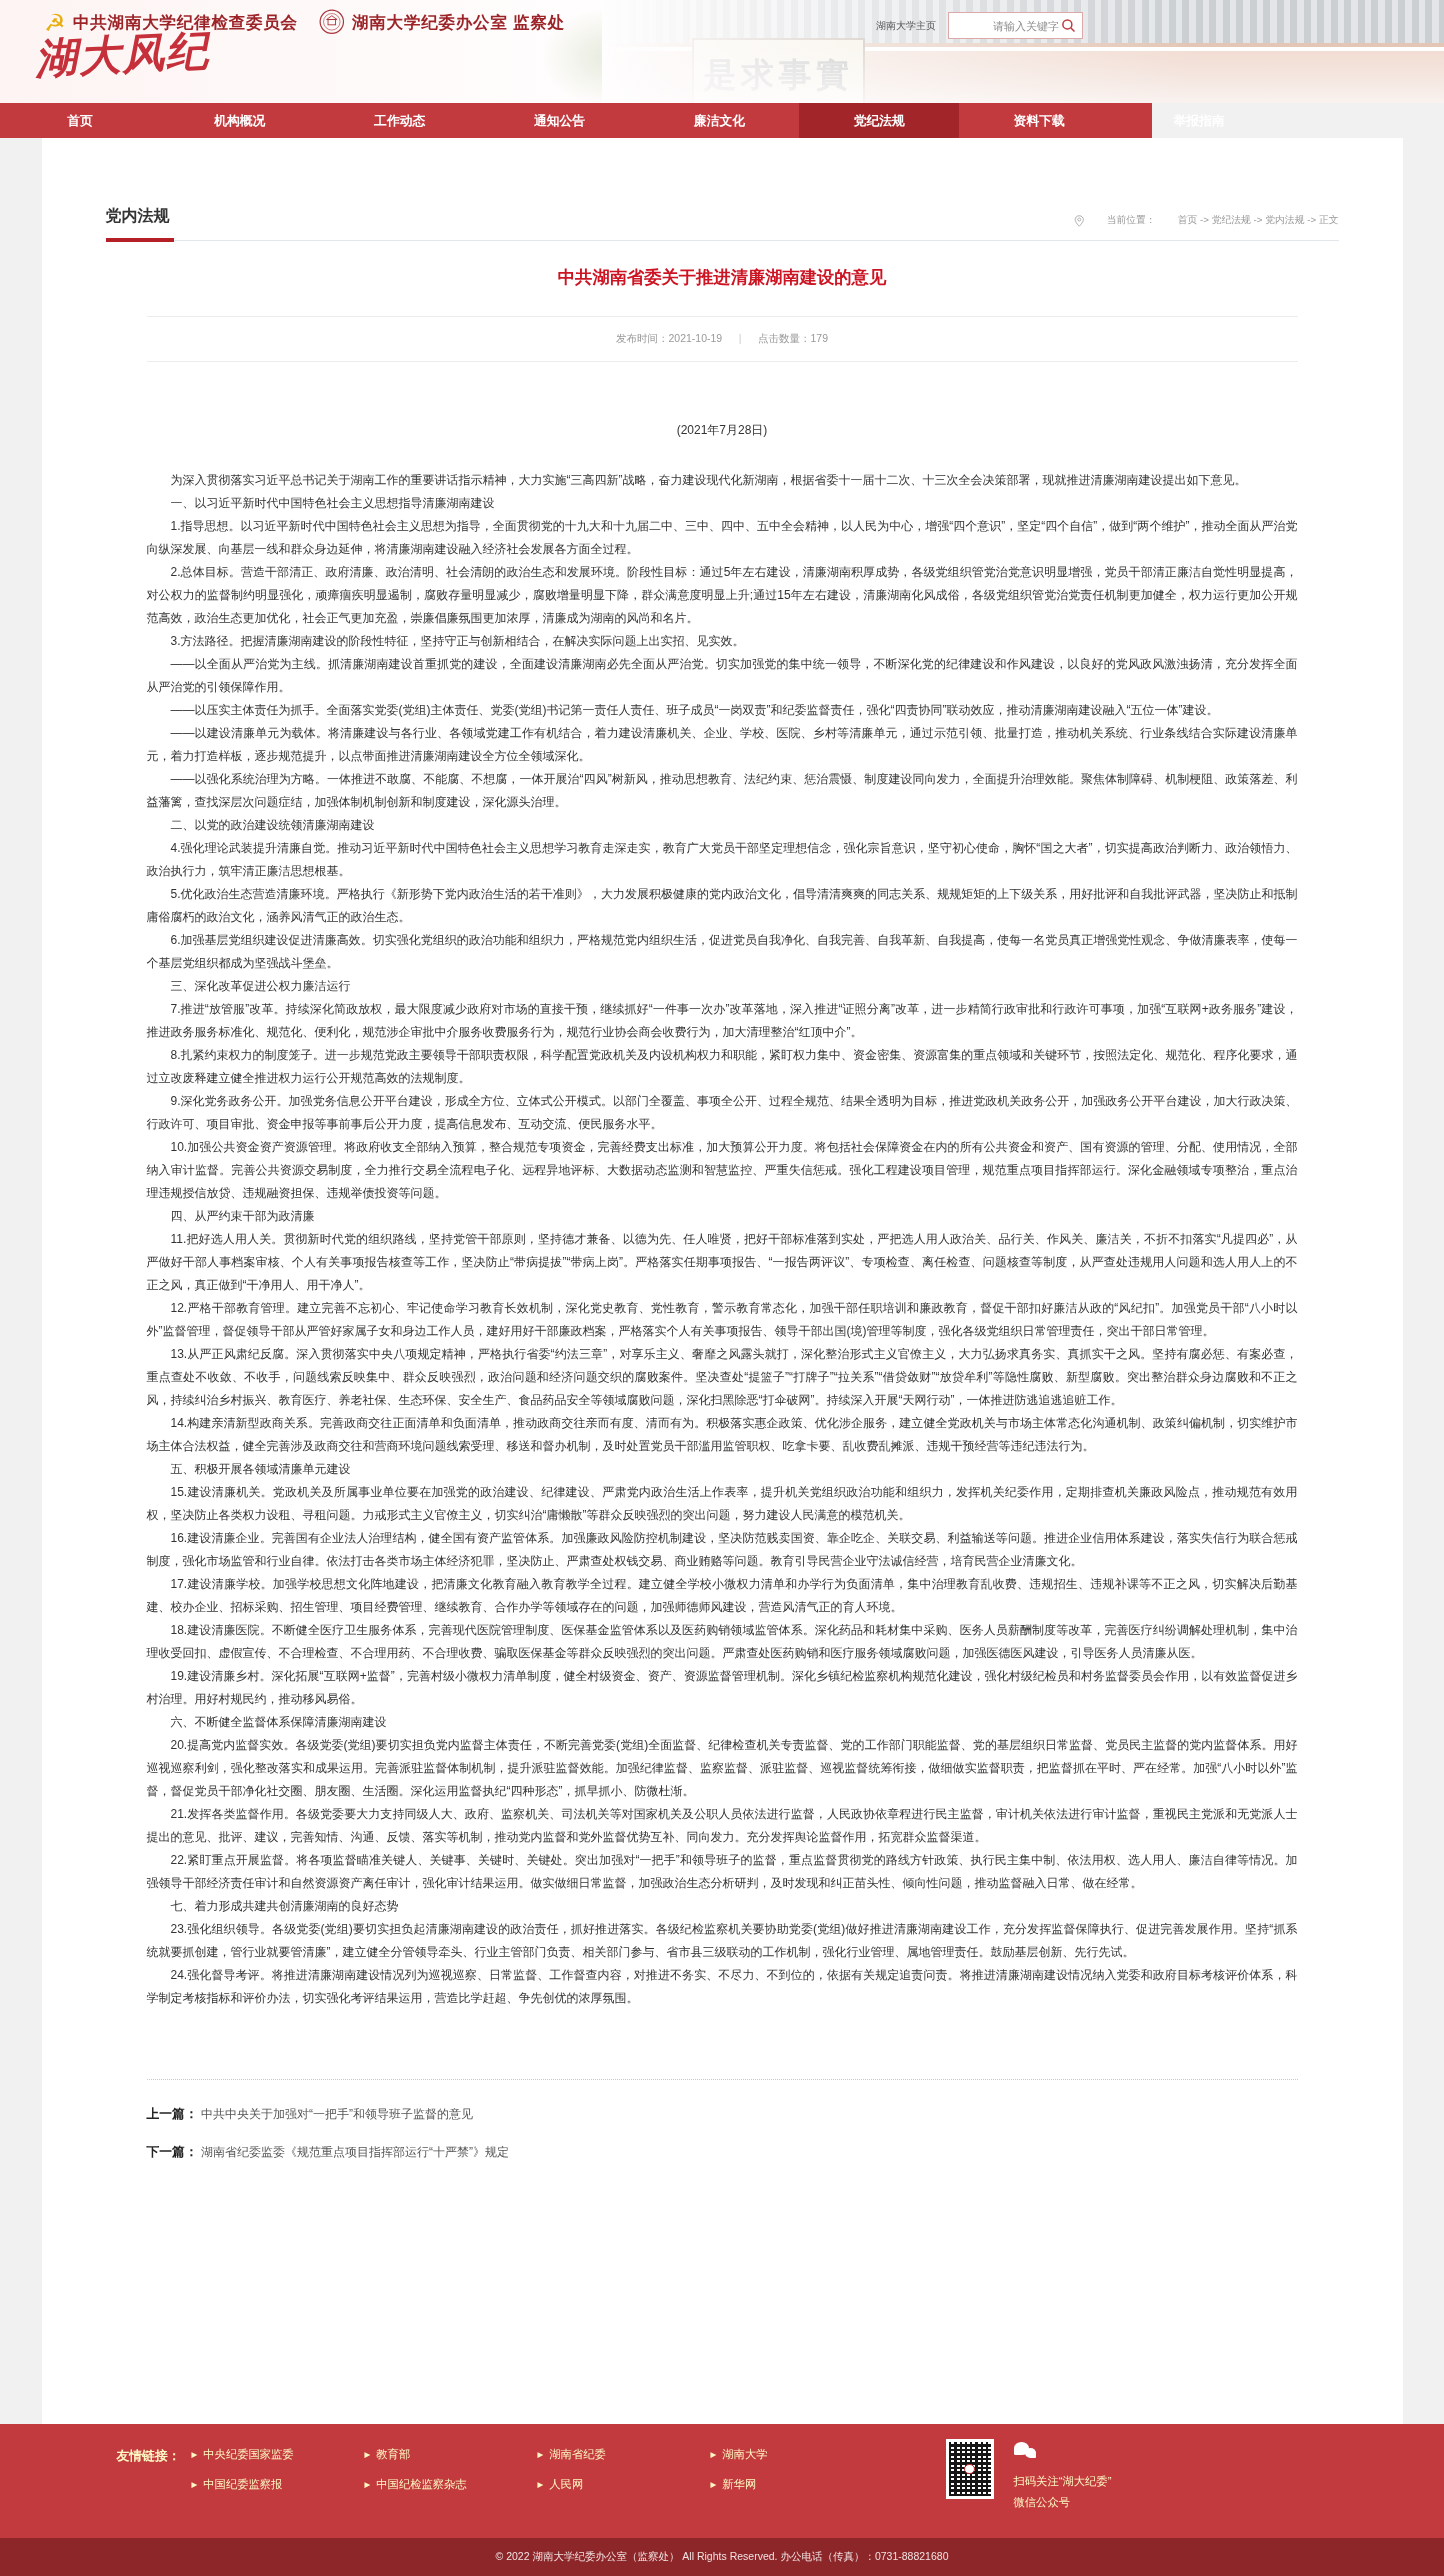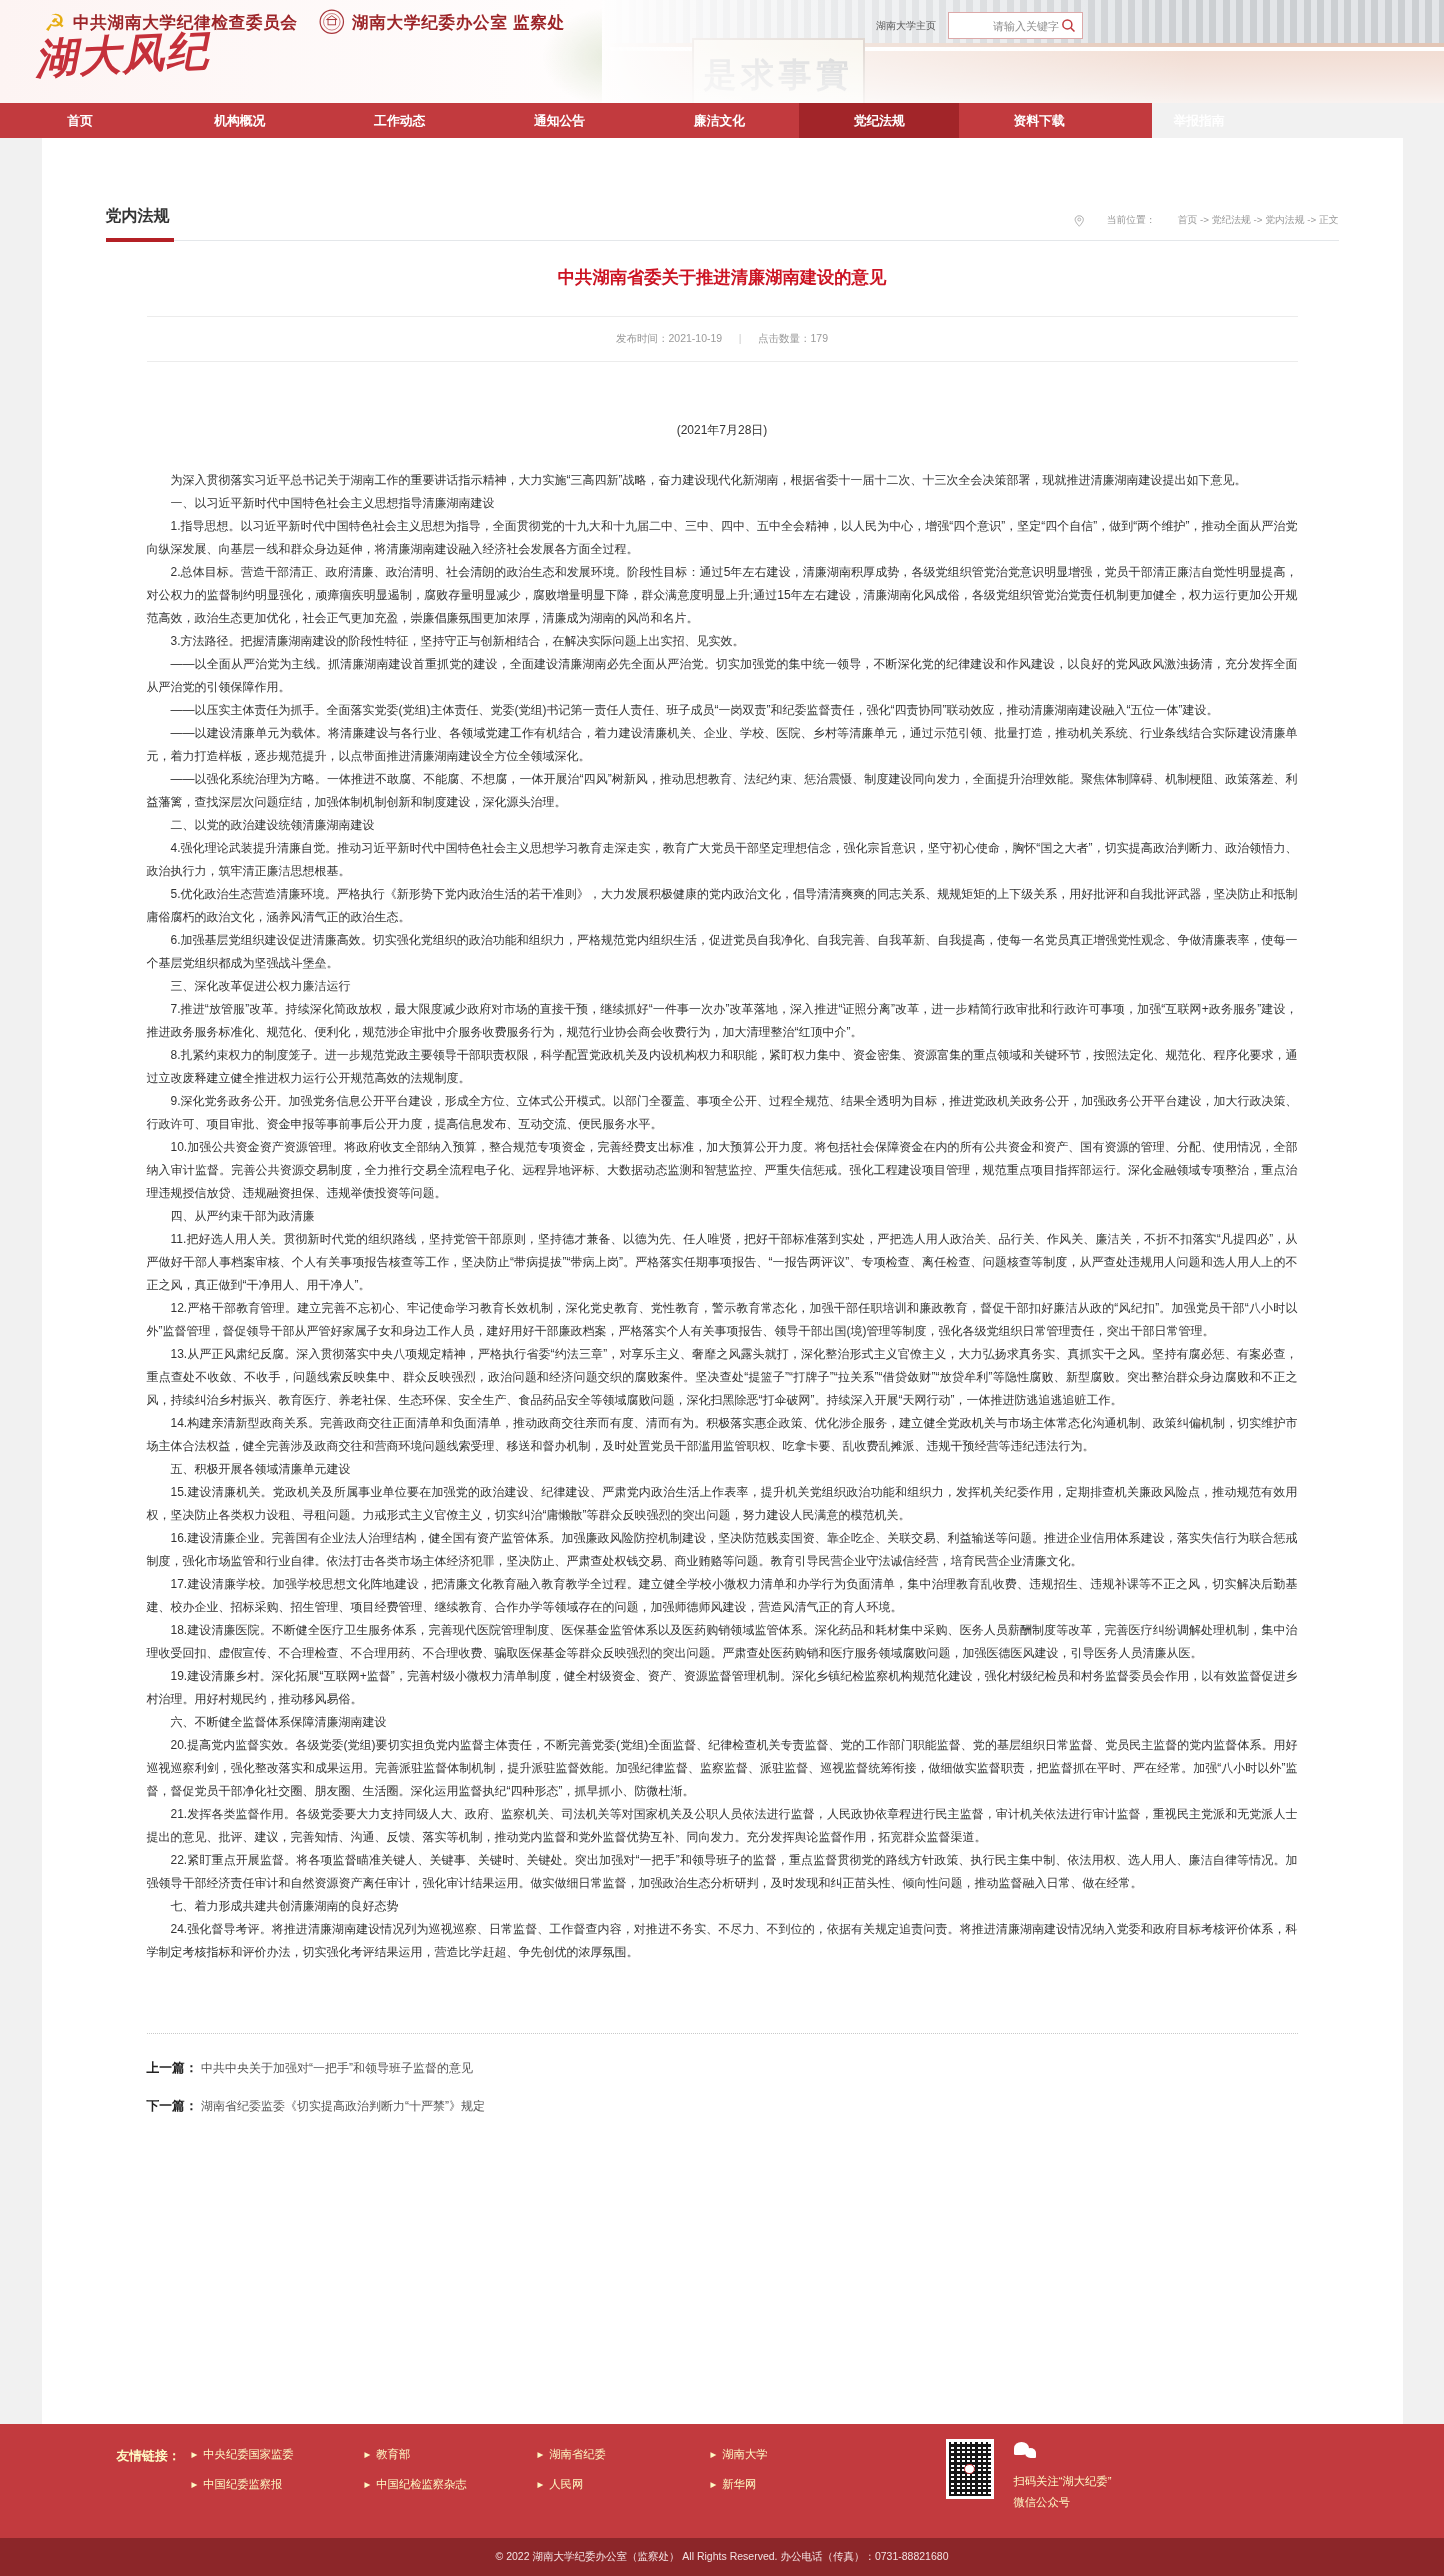--- a/index.html
+++ b/index.html
@@ -192,33 +192,34 @@
         <p>15.建设清廉机关。党政机关及所属事业单位要在加强党的政治建设、纪律建设、严肃党内政治生活上作表率，提升机关党组织政治功能和组织力，发挥机关纪委作用，定期排查机关廉政风险点，推动规范有效用权，坚决防止各类权力设租、寻租问题。力戒形式主义官僚主义，切实纠治“庸懒散”等群众反映强烈的突出问题，努力建设人民满意的模范机关。</p>
         <p>16.建设清廉企业。完善国有企业法人治理结构，健全国有资产监管体系。加强廉政风险防控机制建设，坚决防范贱卖国资、靠企吃企、关联交易、利益输送等问题。推进企业信用体系建设，落实失信行为联合惩戒制度，强化市场监管和行业自律。依法打击各类市场主体经济犯罪，坚决防止、严肃查处权钱交易、商业贿赂等问题。教育引导民营企业守法诚信经营，培育民营企业清廉文化。</p>
         <p>17.建设清廉学校。加强学校思想文化阵地建设，把清廉文化教育融入教育教学全过程。建立健全学校小微权力清单和办学行为负面清单，集中治理教育乱收费、违规招生、违规补课等不正之风，切实解决后勤基建、校办企业、招标采购、招生管理、项目经费管理、继续教育、合作办学等领域存在的问题，加强师德师风建设，营造风清气正的育人环境。</p>
         <p>18.建设清廉医院。不断健全医疗卫生服务体系，完善现代医院管理制度、医保基金监管体系以及医药购销领域监管体系。深化药品和耗材集中采购、医务人员薪酬制度等改革，完善医疗纠纷调解处理机制，集中治理收受回扣、虚假宣传、不合理检查、不合理用药、不合理收费、骗取医保基金等群众反映强烈的突出问题。严肃查处医药购销和医疗服务领域腐败问题，加强医德医风建设，引导医务人员清廉从医。</p>
         <p>19.建设清廉乡村。深化拓展“互联网+监督”，完善村级小微权力清单制度，健全村级资金、资产、资源监督管理机制。深化乡镇纪检监察机构规范化建设，强化村级纪检员和村务监督委员会作用，以有效监督促进乡村治理。用好村规民约，推动移风易俗。</p>
         <p>六、不断健全监督体系保障清廉湖南建设</p>
         <p>20.提高党内监督实效。各级党委(党组)要切实担负党内监督主体责任，不断完善党委(党组)全面监督、纪律检查机关专责监督、党的工作部门职能监督、党的基层组织日常监督、党员民主监督的党内监督体系。用好巡视巡察利剑，强化整改落实和成果运用。完善派驻监督体制机制，提升派驻监督效能。加强纪律监督、监察监督、派驻监督、巡视监督统筹衔接，做细做实监督职责，把监督抓在平时、严在经常。加强“八小时以外”监督，督促党员干部净化社交圈、朋友圈、生活圈。深化运用监督执纪“四种形态”，抓早抓小、防微杜渐。</p>
         <p>21.发挥各类监督作用。各级党委要大力支持同级人大、政府、监察机关、司法机关等对国家机关及公职人员依法进行监督，人民政协依章程进行民主监督，审计机关依法进行审计监督，重视民主党派和无党派人士提出的意见、批评、建议，完善知情、沟通、反馈、落实等机制，推动党内监督和党外监督优势互补、同向发力。充分发挥舆论监督作用，拓宽群众监督渠道。</p>
         <p>22.紧盯重点开展监督。将各项监督瞄准关键人、关键事、关键时、关键处。突出加强对“一把手”和领导班子的监督，重点监督贯彻党的路线方针政策、执行民主集中制、依法用权、选人用人、廉洁自律等情况。加强领导干部经济责任审计和自然资源资产离任审计，强化审计结果运用。做实做细日常监督，加强政治生态分析研判，及时发现和纠正苗头性、倾向性问题，推动监督融入日常、做在经常。</p>
         <p>七、着力形成共建共创清廉湖南的良好态势</p>
+        <p>23.强化组织领导。各级党委(党组)要切实担负起清廉湖南建设的政治责任，抓好推进落实。各级纪检监察机关要协助党委(党组)做好推进清廉湖南建设工作，充分发挥监督保障执行、促进完善发展作用。坚持“抓系统就要抓创建，管行业就要管清廉”，建立健全分管领导牵头、行业主管部门负责、相关部门参与、省市县三级联动的工作机制，强化行业管理、属地管理责任。鼓励基层创新、先行先试。</p>
         <p>24.强化督导考评。将推进清廉湖南建设情况列为巡视巡察、日常监督、工作督查内容，对推进不务实、不尽力、不到位的，依据有关规定追责问责。将推进清廉湖南建设情况纳入党委和政府目标考核评价体系，科学制定考核指标和评价办法，切实强化考评结果运用，营造比学赶超、争先创优的浓厚氛围。</p>
       </div>
 
     <div class="dotted"></div>
 
     <div class="pn">
       <div class="pn-row">
         <b>上一篇：</b>
         <span>中共中央关于加强对“一把手”和领导班子监督的意见</span>
       </div>
       <div class="pn-row">
         <b>下一篇：</b>
-        <span>湖南省纪委监委《切实提高政治判断力“十严禁”》规定</span>
+        <span>湖南省纪委监委《规范重点项目指挥部运行“十严禁”》规定</span>
       </div>
     </div>
   </div>
 </div>
 
 <div class="footer">
   <div class="footer-inner">
     <div class="flinks-label">友情链接：</div>
     <div class="flinks">
         <div class="flink"><span class="tri">▶</span><span>中央纪委国家监委</span></div>

